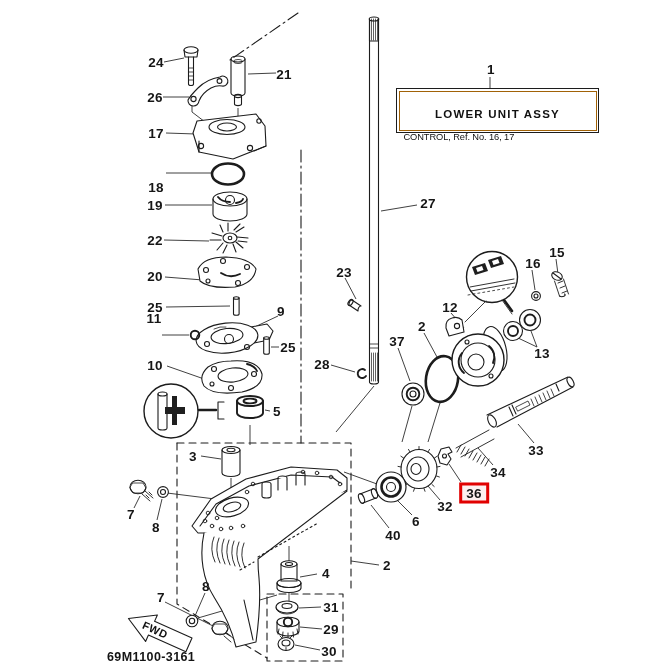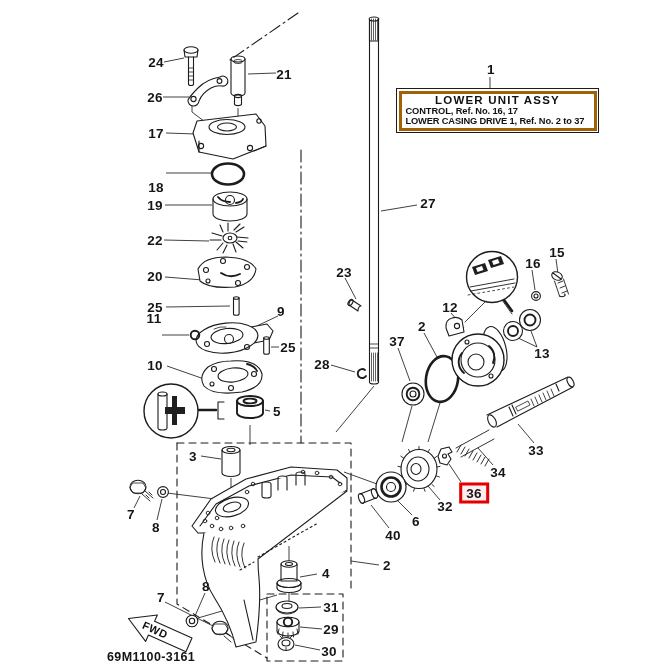--- a/index.html
+++ b/index.html
@@ -13,24 +13,24 @@
   .dark{fill:#1f1f1f;stroke:none;}
   .leader{stroke:#2b2b2b;stroke-width:0.9;fill:none;}
   .dash{stroke-dasharray:7 5;}
   .dashdot{stroke-dasharray:12 4 2 4;}
   .dot{stroke-dasharray:2 3;}
   .lbl{position:absolute;transform:translate(-50%,-50%);font-size:13.5px;font-weight:600;
        color:#161616;letter-spacing:.3px;white-space:nowrap;}
   .lbl.hl{border:3px solid #e10000;background:#fdefef;padding:0 4px;line-height:15px;}
   .infobox{position:absolute;left:396px;top:88px;width:203px;height:45px;
            border:1.6px solid #1c1c1c;background:#fff;box-sizing:border-box;padding:1.5px;}
-  .infobox .inner{border:3px solid #a16207;width:100%;height:100%;box-sizing:border-box;
-                  padding:0 4px 0 4px;}
+  .infobox .inner{border:1px solid #a16207;width:100%;height:100%;box-sizing:border-box;
+                  padding:16px 4px 0 4px;}
   .infobox .t1{font-size:11.5px;font-weight:bold;text-align:center;letter-spacing:1.2px;color:#111;}
-  .infobox .t2{font-size:9.3px;font-weight:bold;color:#111;letter-spacing:-.1px;margin-top:0;}
+  .infobox .t2{font-size:9.3px;font-weight:normal;color:#111;letter-spacing:-.1px;margin-top:12px;}
   .infobox .t3{font-size:9.3px;font-weight:bold;color:#111;letter-spacing:-.15px;}
   .dwgnum{position:absolute;left:107px;top:650px;font-size:12.5px;font-weight:600;
           color:#141414;letter-spacing:.4px;}
   .fwdtxt{font-size:11px;font-weight:bold;fill:#111;letter-spacing:.5px;}
 </style>
 </head>
 <body>
 
 <div class="stage">
 
@@ -386,21 +386,20 @@
   <g transform="translate(159,631) rotate(24)">
     <path class="art fw" d="M33,-7 H-8 V-14 L-33,1 L-8,15 V8 H33 Z" stroke-width="1.3"></path>
     <text class="fwdtxt" x="-4" y="4.5" text-anchor="middle">FWD</text>
   </g>
 </svg>
 
   <div class="infobox">
     <div class="inner">
       <div class="t1">LOWER UNIT ASSY</div>
       <div class="t2">CONTROL,  Ref. No. 16, 17</div>
-      <div class="t3">LOWER CASING DRIVE 1,  Ref. No. 2 to 37</div>
     </div>
   </div>
 
   <span class="lbl" style="left:156px;top:62px">24</span>
   <span class="lbl" style="left:155px;top:97px">26</span>
   <span class="lbl" style="left:284px;top:74px">21</span>
   <span class="lbl" style="left:156px;top:133px">17</span>
   <span class="lbl" style="left:156px;top:187px">18</span>
   <span class="lbl" style="left:155px;top:205px">19</span>
   <span class="lbl" style="left:155px;top:240px">22</span>

